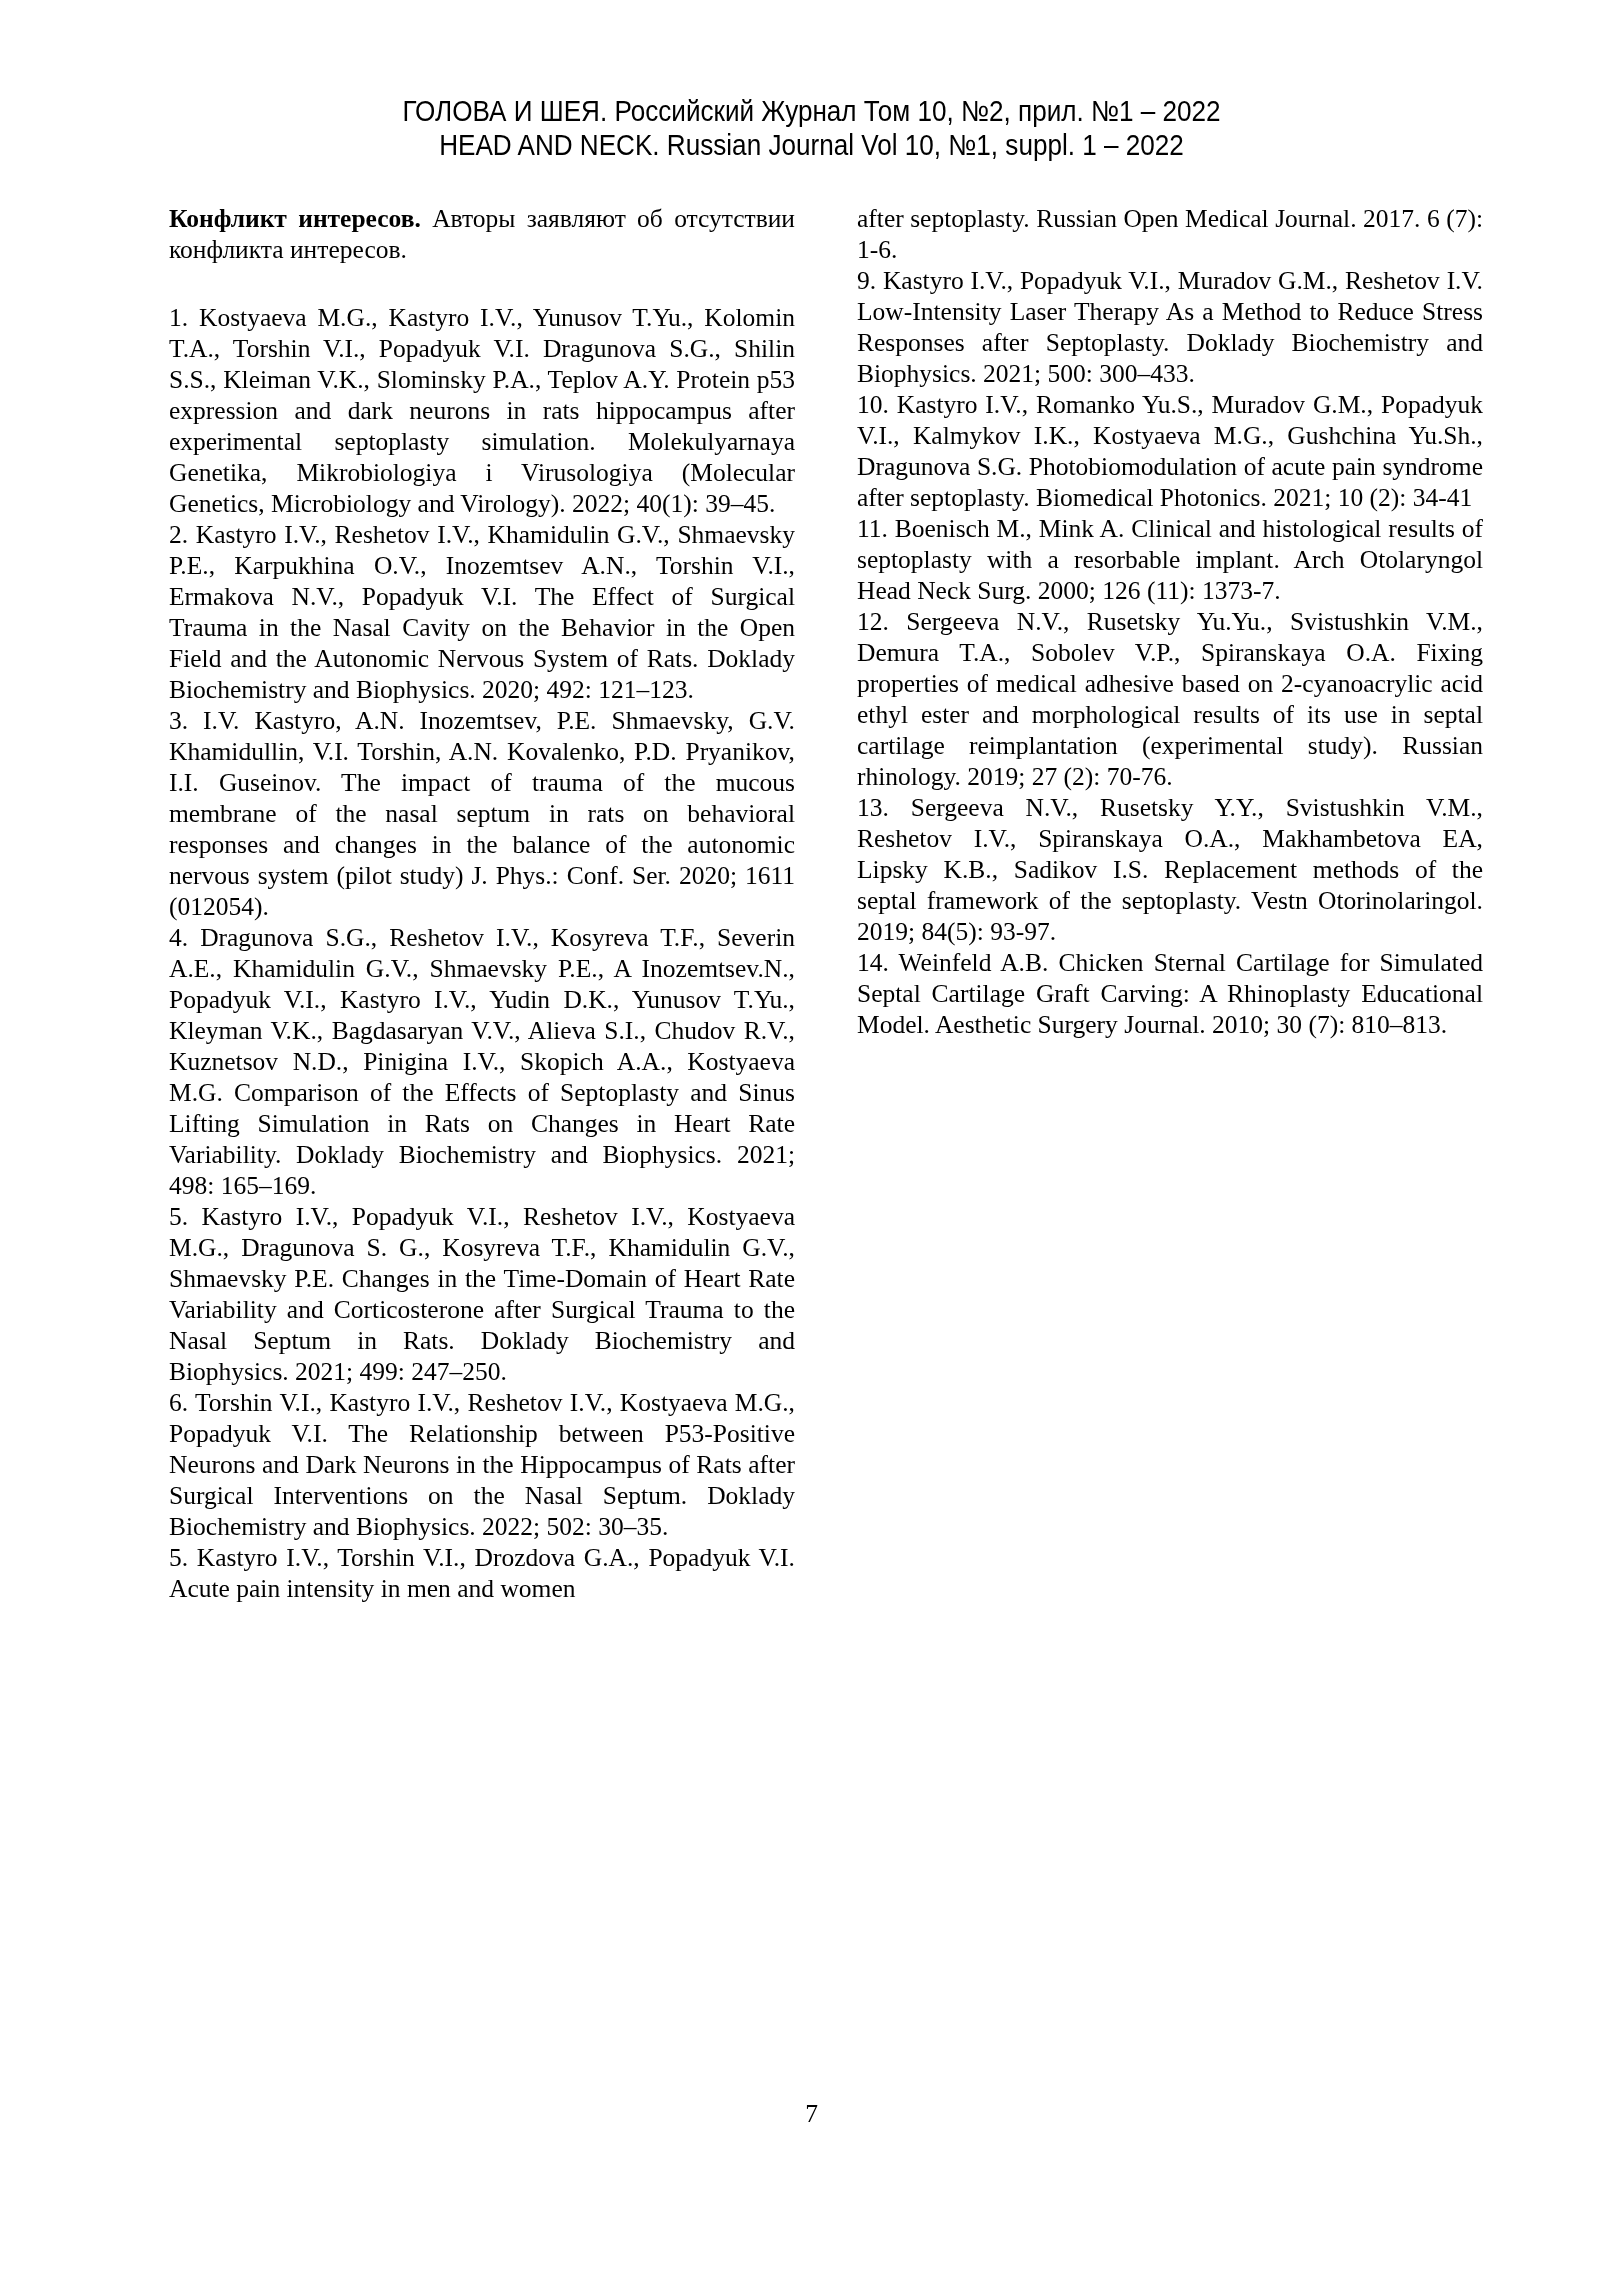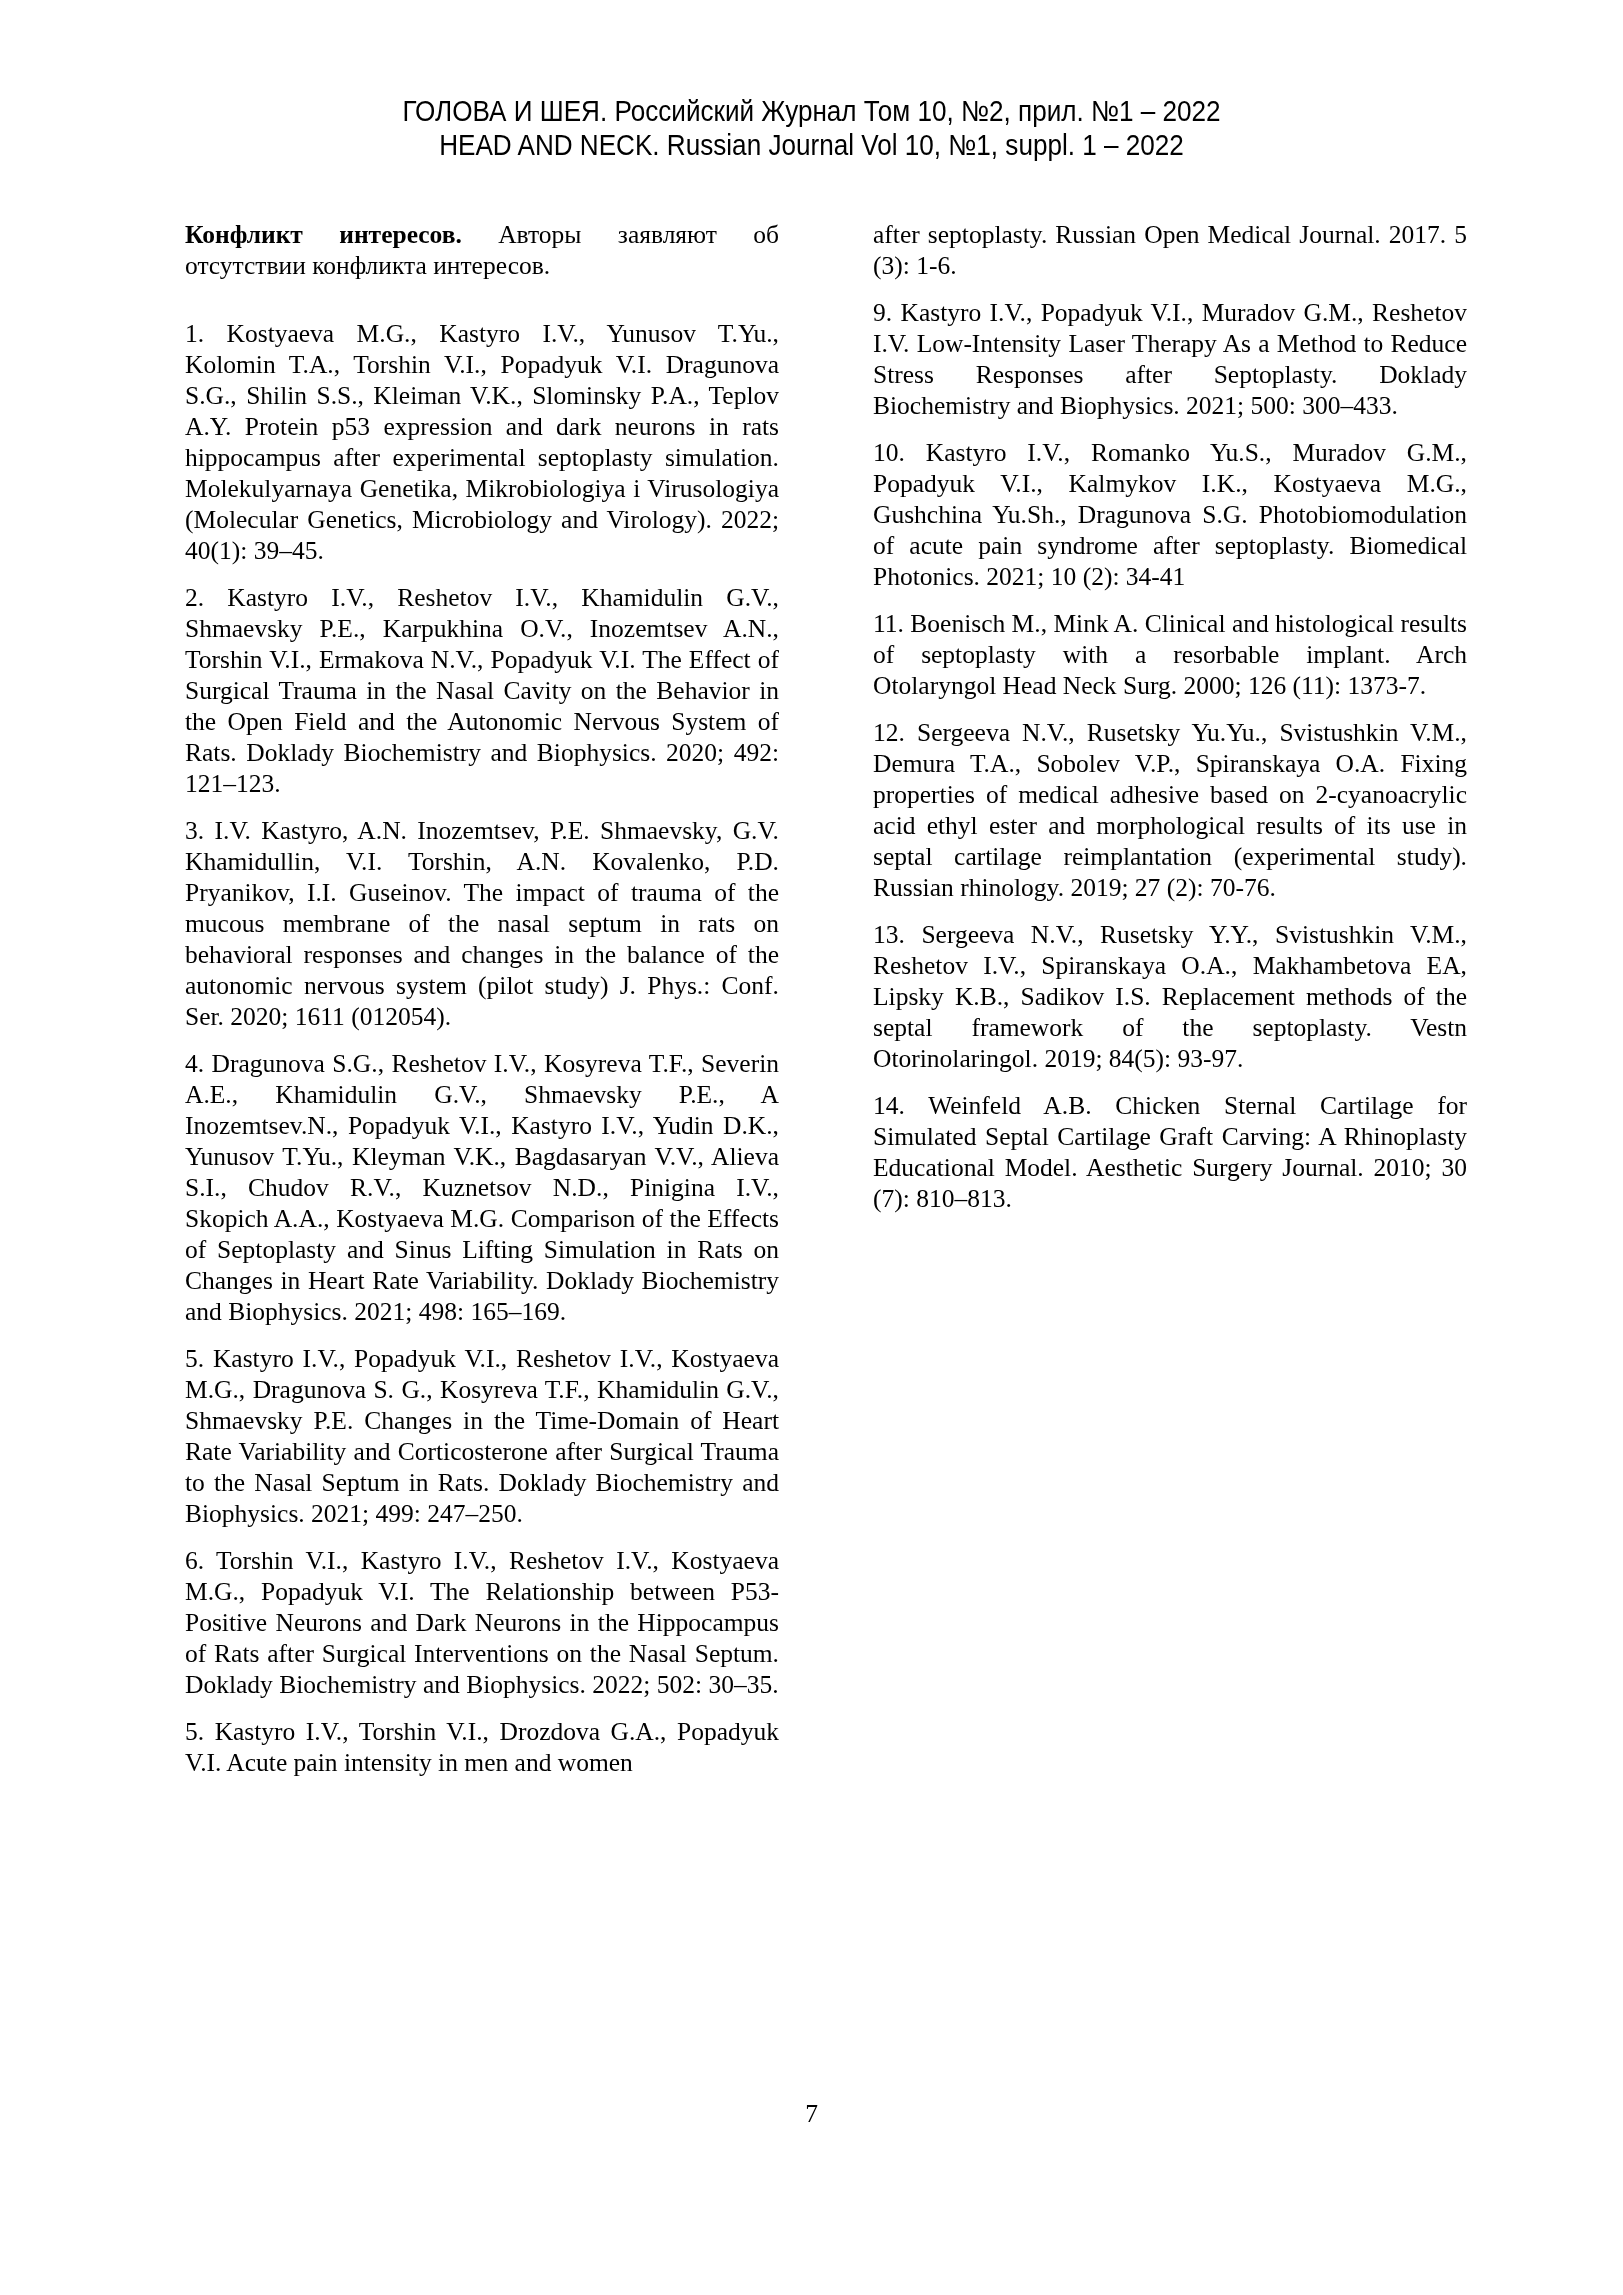--- a/index.html
+++ b/index.html
@@ -36,21 +36,21 @@
     top: 203px;
     width: 626px;
     font-size: 25.5px;
     line-height: 31px;
     text-align: justify;
     text-justify: inter-word;
     hyphens: none;
   }
   .column-left  { left: 169px;  }
   .column-right { left: 857px; }
-  .column p { margin: 16px; padding: 0; }
+  .column p { margin: 0; padding: 0; }
   .conflict { margin-bottom: 37px !important; }
   .conflict-label { font-weight: bold; }
   .ref-heading { font-weight: 400; }
   .page-footer {
     position: absolute;
     top: 2098px;
     left: 0;
     width: 100%;
     text-align: center;
     font-size: 25.5px;
@@ -74,21 +74,21 @@
     <p class="ref">1. Kostyaeva M.G., Kastyro I.V., Yunusov T.Yu., Kolomin T.A., Torshin V.I., Popadyuk V.I. Dragunova S.G., Shilin S.S., Kleiman V.K., Slominsky P.A., Teplov A.Y. Protein p53 expression and dark neurons in rats hippocampus after experimental septoplasty simulation. Molekulyarnaya Genetika, Mikrobiologiya i Virusologiya (Molecular Genetics, Microbiology and Virology). 2022; 40(1): 39–45.</p>
     <p class="ref">2. Kastyro I.V., Reshetov I.V., Khamidulin G.V., Shmaevsky P.E., Karpukhina O.V., Inozemtsev A.N., Torshin V.I., Ermakova N.V., Popadyuk V.I. The Effect of Surgical Trauma in the Nasal Cavity on the Behavior in the Open Field and the Autonomic Nervous System of Rats. Doklady Biochemistry and Biophysics. 2020; 492: 121–123.</p>
     <p class="ref">3. I.V. Kastyro, A.N. Inozemtsev, P.E. Shmaevsky, G.V. Khamidullin, V.I. Torshin, A.N. Kovalenko, P.D. Pryanikov, I.I. Guseinov. The impact of trauma of the mucous membrane of the nasal septum in rats on behavioral responses and changes in the balance of the autonomic nervous system (pilot study) J. Phys.: Conf. Ser. 2020; 1611 (012054).</p>
     <p class="ref">4. Dragunova S.G., Reshetov I.V., Kosyreva T.F., Severin A.E., Khamidulin G.V., Shmaevsky P.E., A Inozemtsev.N., Popadyuk V.I., Kastyro I.V., Yudin D.K., Yunusov T.Yu., Kleyman V.K., Bagdasaryan V.V., Alieva S.I., Chudov R.V., Kuznetsov N.D., Pinigina I.V., Skopich A.A., Kostyaeva M.G. Comparison of the Effects of Septoplasty and Sinus Lifting Simulation in Rats on Changes in Heart Rate Variability. Doklady Biochemistry and Biophysics. 2021; 498: 165–169.</p>
     <p class="ref">5. Kastyro I.V., Popadyuk V.I., Reshetov I.V., Kostyaeva M.G., Dragunova S. G., Kosyreva T.F., Khamidulin G.V., Shmaevsky P.E. Changes in the Time-Domain of Heart Rate Variability and Corticosterone after Surgical Trauma to the Nasal Septum in Rats. Doklady Biochemistry and Biophysics. 2021; 499: 247–250.</p>
     <p class="ref">6. Torshin V.I., Kastyro I.V., Reshetov I.V., Kostyaeva M.G., Popadyuk V.I. The Relationship between P53-Positive Neurons and Dark Neurons in the Hippocampus of Rats after Surgical Interventions on the Nasal Septum. Doklady Biochemistry and Biophysics. 2022; 502: 30–35.</p>
     <p class="ref">5. Kastyro I.V., Torshin V.I., Drozdova G.A., Popadyuk V.I. Acute pain intensity in men and women</p>
   </div>
 
   <div class="column column-right">
-    <p class="ref">after septoplasty. Russian Open Medical Journal. 2017. 5 (3): 1-6.</p>
+    <p class="ref">after septoplasty. Russian Open Medical Journal. 2017. 6 (7): 1-6.</p>
 
     <p class="ref">9. Kastyro I.V., Popadyuk V.I., Muradov G.M., Reshetov I.V. Low-Intensity Laser Therapy As a Method to Reduce Stress Responses after Septoplasty. Doklady Biochemistry and Biophysics. 2021; 500: 300–433.</p>
     <p class="ref">10. Kastyro I.V., Romanko Yu.S., Muradov G.M., Popadyuk V.I., Kalmykov I.K., Kostyaeva M.G., Gushchina Yu.Sh., Dragunova S.G. Photobiomodulation of acute pain syndrome after septoplasty. Biomedical Photonics. 2021; 10 (2): 34-41</p>
     <p class="ref">11. Boenisch M., Mink A. Clinical and histological results of septoplasty with a resorbable implant. Arch Otolaryngol Head Neck Surg. 2000; 126 (11): 1373-7.</p>
     <p class="ref">12. Sergeeva N.V., Rusetsky Yu.Yu., Svistushkin V.M., Demura T.A., Sobolev V.P., Spiranskaya O.A. Fixing properties of medical adhesive based on 2-cyanoacrylic acid ethyl ester and morphological results of its use in septal cartilage reimplantation (experimental study). Russian rhinology. 2019; 27 (2): 70-76.</p>
     <p class="ref">13. Sergeeva N.V., Rusetsky Y.Y., Svistushkin V.M., Reshetov I.V., Spiranskaya O.A., Makhambetova EA, Lipsky K.B., Sadikov I.S. Replacement methods of the septal framework of the septoplasty. Vestn Otorinolaringol. 2019; 84(5): 93-97.</p>
     <p class="ref">14. Weinfeld A.B. Chicken Sternal Cartilage for Simulated Septal Cartilage Graft Carving: A Rhinoplasty Educational Model. Aesthetic Surgery Journal. 2010; 30 (7): 810–813.</p>
   </div>
 
   <footer class="page-footer">

